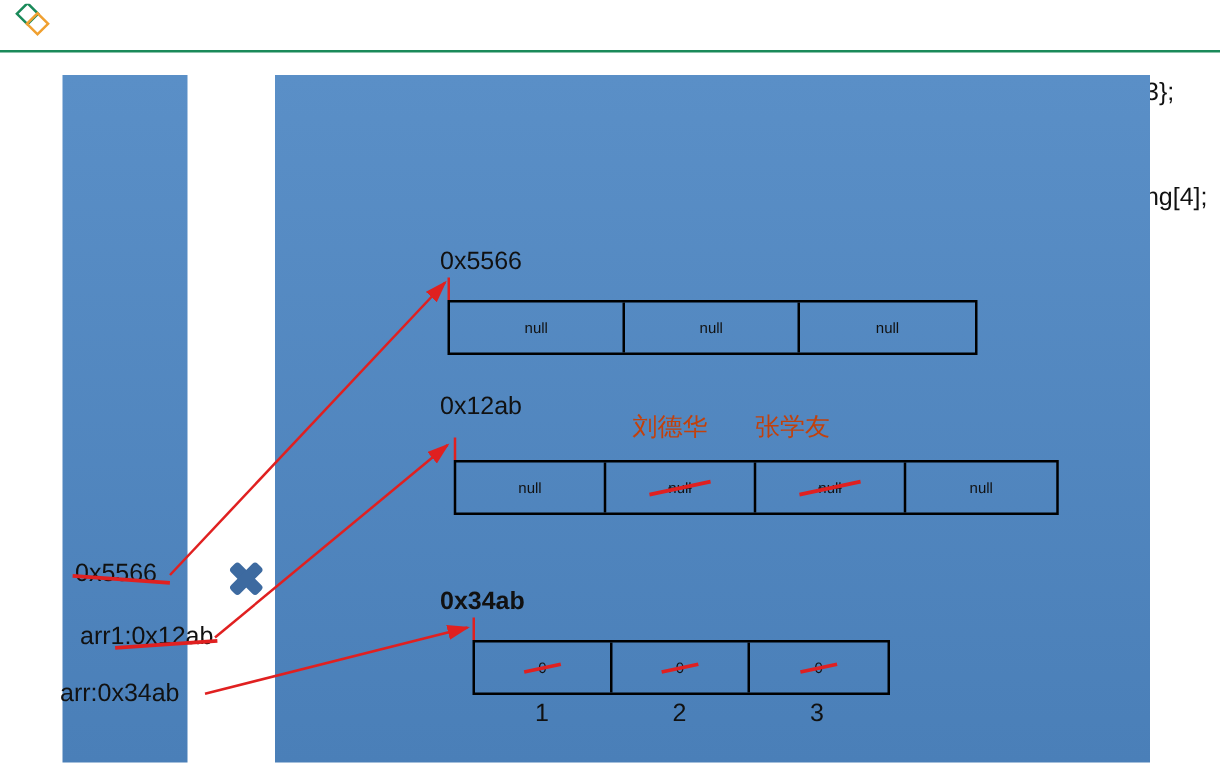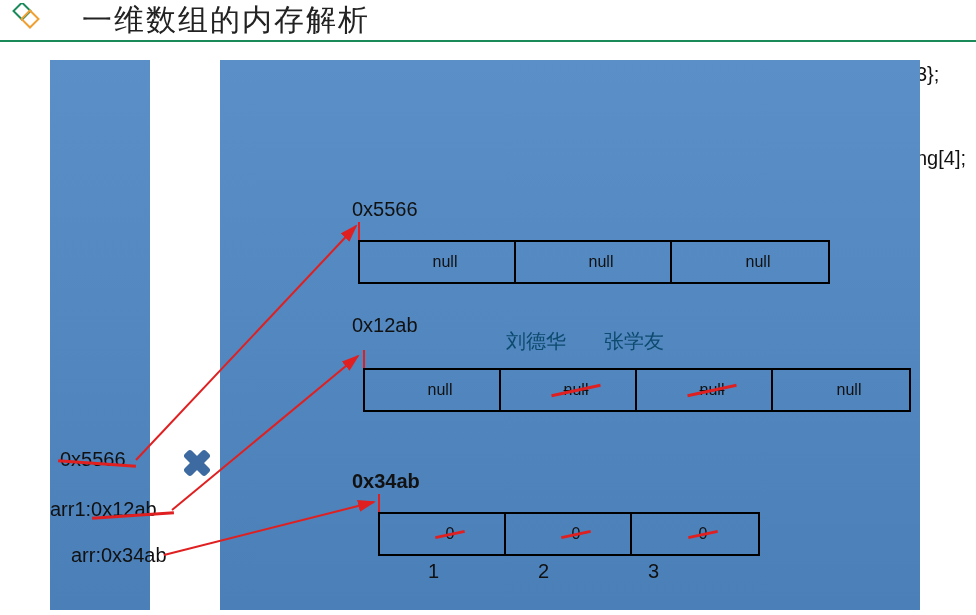--- a/index.html
+++ b/index.html
@@ -67,37 +67,36 @@
     position: absolute;
     display: flex;
     border: 2px solid #000;
   }
   .cell {
     border-right: 2px solid #000;
     height: 40px;
     display: flex;
     align-items: center;
     justify-content: center;
-    font-size: 16px;
+    font-size: 12px;
     color: #111;
     position: relative;
-    margin-left: 16px;
   }
   .cell:last-child { border-right: none; }
   .strike {
     position: absolute;
     width: 50px;
     height: 3px;
     background: #e02020;
     transform: rotate(-12deg);
   }
   .above-label {
     position: absolute;
     font-size: 20px;
-    color: #0c4a6e;
+    color: #c2410c;
   }
   .below-label {
     position: absolute;
     font-size: 20px;
     color: #111;
   }
   .tick {
     position: absolute;
     width: 2px;
     height: 18px;
@@ -141,21 +140,20 @@
 </head>
 <body>
 
 <div class="topbar">
   <div class="logo">
     <svg viewBox="0 0 34 34">
       <rect x="8" y="2" width="12" height="12" fill="none" stroke="#1a8a5a" stroke-width="2" transform="rotate(45 14 8)"></rect>
       <rect x="16" y="10" width="12" height="12" fill="none" stroke="#f0a030" stroke-width="2" transform="rotate(45 22 16)"></rect>
     </svg>
   </div>
-  <div class="title">一维数组的内存解析</div>
 </div>
 
 <div class="code-block">
   <div>int[] arr = new int[]{1,2,3};</div>
   <div>String[] arr1 = new String[4];</div>
   <div>arr1[1] = "刘德华";</div>
   <div>arr1[2] = "张学友";</div>
   <div>arr1 = new String[3];</div>
   <div>sysout(arr1[1]);//null</div>
 </div>
@@ -205,24 +203,24 @@
     <div class="strike" style="width:30px;"></div>
   </div>
 </div>
 <div class="below-label" style="left:428px; top:560px;">1</div>
 <div class="below-label" style="left:538px; top:560px;">2</div>
 <div class="below-label" style="left:648px; top:560px;">3</div>
 
 <div class="stack-label" style="left:60px; top:448px;">0x5566</div>
 <div class="hstrike" style="left:58px; top:462px; width:78px; transform:rotate(4deg);"></div>
 
-<div class="stack-label" style="left:50px; top:498px;">arr1:0x12ab</div>
+<div class="stack-label" style="left:64px; top:498px;">arr1:0x12ab</div>
 <div class="hstrike" style="left:92px; top:514px; width:82px; transform:rotate(-4deg);"></div>
 
-<div class="stack-label" style="left:71px; top:544px;">arr:0x34ab</div>
+<div class="stack-label" style="left:48px; top:544px;">arr:0x34ab</div>
 
 <div class="cross" style="left:182px; top:448px;"></div>
 
 <svg class="arrows">
   <defs>
     <marker id="ah" markerWidth="10" markerHeight="10" refX="8" refY="3" orient="auto">
       <path d="M0,0 L9,3 L0,6 Z" fill="#e02020"></path>
     </marker>
   </defs>
 

